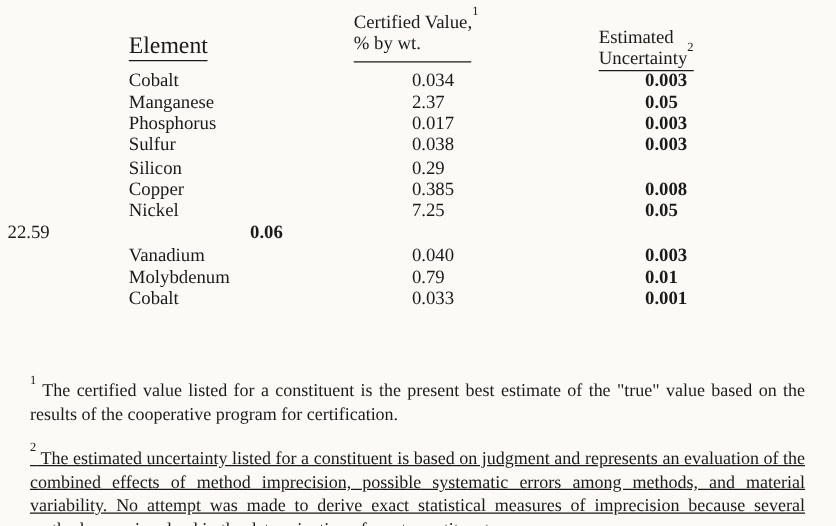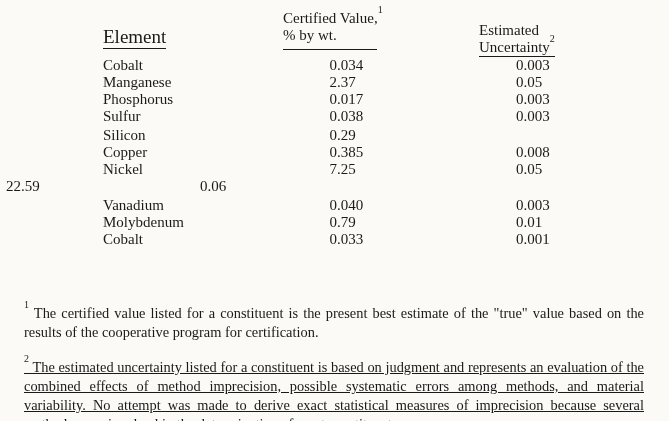--- a/index.html
+++ b/index.html
@@ -69,21 +69,21 @@
     box-sizing: border-box;
     width: 316px;
     padding-left: 103px;
   }
   .cell-val { width: 200px; white-space: nowrap; }
   .val-int {
     display: inline-block;
     width: 21px;
     text-align: right;
   }
-  .cell-unc { flex: 1; }
+  .cell-unc { flex: 1; font-weight: bold; }
   .footnotes {
     position: absolute;
     left: 8px;
     top: 288px;
     width: 652px;
     font-size: 14.4px;
     line-height: 19px;
     text-align: justify;
   }
   .footnote { margin: 16px; }

